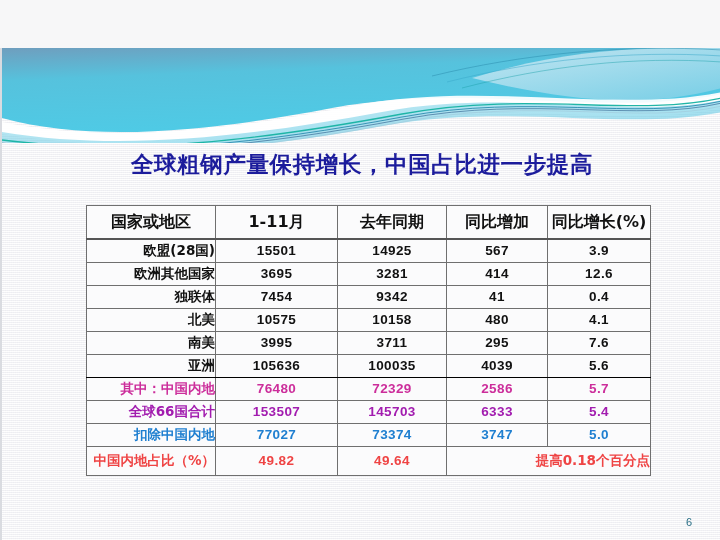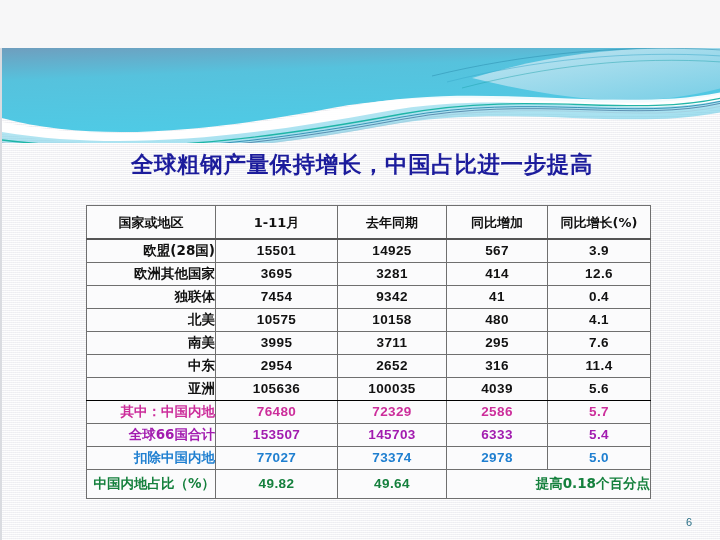--- a/index.html
+++ b/index.html
@@ -55,33 +55,33 @@
     vertical-align:middle;
     padding:0;
     font-size:13.5px;
     color:#111;
     font-family:"DejaVu Sans","Liberation Sans",sans-serif;
     line-height:1;
   }
   thead th{
     height:32px;
     font-weight:700;
-    font-size:13px;
+    font-size:16px;
     border-bottom:2px solid #555;
   }
   tbody tr{height:22px;}
   tbody td{height:22px;font-weight:700;}
   tbody td.num{font-family:"Liberation Sans","DejaVu Sans",sans-serif;font-weight:700;letter-spacing:.4px;}
   tbody td.name{font-weight:700;text-align:right;}
 
   tr.r-china td{color:#cc2e9b;}
   tr.r-global td{color:#a21caf;}
   tr.r-exclude td{color:#1f7fd0;}
   tr.r-last{height:28px;}
-  tr.r-last td{height:28px;color:#15803d;}
+  tr.r-last td{height:28px;color:#ef4444;}
   tr.r-aisa td{border-bottom:1px solid #000000;}
 
   
   #pageno{
     position:absolute;right:28px;bottom:12px;
     color:#2a6f86;font-size:11px;
     font-family:"Liberation Sans","DejaVu Sans",sans-serif;
   }
 </style>
 </head>
@@ -176,27 +176,20 @@
           <td class="num">480</td>
           <td class="num">4.1</td>
         </tr>
         <tr>
           <td class="name">南美</td>
           <td class="num">3995</td>
           <td class="num">3711</td>
           <td class="num">295</td>
           <td class="num">7.6</td>
         </tr>
-        <tr>
-          <td class="name">中东</td>
-          <td class="num">2954</td>
-          <td class="num">2652</td>
-          <td class="num">316</td>
-          <td class="num">11.4</td>
-        </tr>
         <tr class="r-aisa">
           <td class="name">亚洲</td>
           <td class="num">105636</td>
           <td class="num">100035</td>
           <td class="num">4039</td>
           <td class="num">5.6</td>
         </tr>
         <tr class="r-china">
           <td class="name">其中：中国内地</td>
           <td class="num">76480</td>
@@ -208,21 +201,21 @@
           <td class="name">全球66国合计</td>
           <td class="num">153507</td>
           <td class="num">145703</td>
           <td class="num">6333</td>
           <td class="num">5.4</td>
         </tr>
         <tr class="r-exclude">
           <td class="name">扣除中国内地</td>
           <td class="num">77027</td>
           <td class="num">73374</td>
-          <td class="num">2978</td>
+          <td class="num">3747</td>
           <td class="num">5.0</td>
         </tr>
         <tr class="r-last">
           <td class="name">中国内地占比（%）</td>
           <td class="num">49.82</td>
           <td class="num">49.64</td>
           <td class="name" colspan="2">提高0.18个百分点</td>
         </tr>
       </tbody>
     </table>

